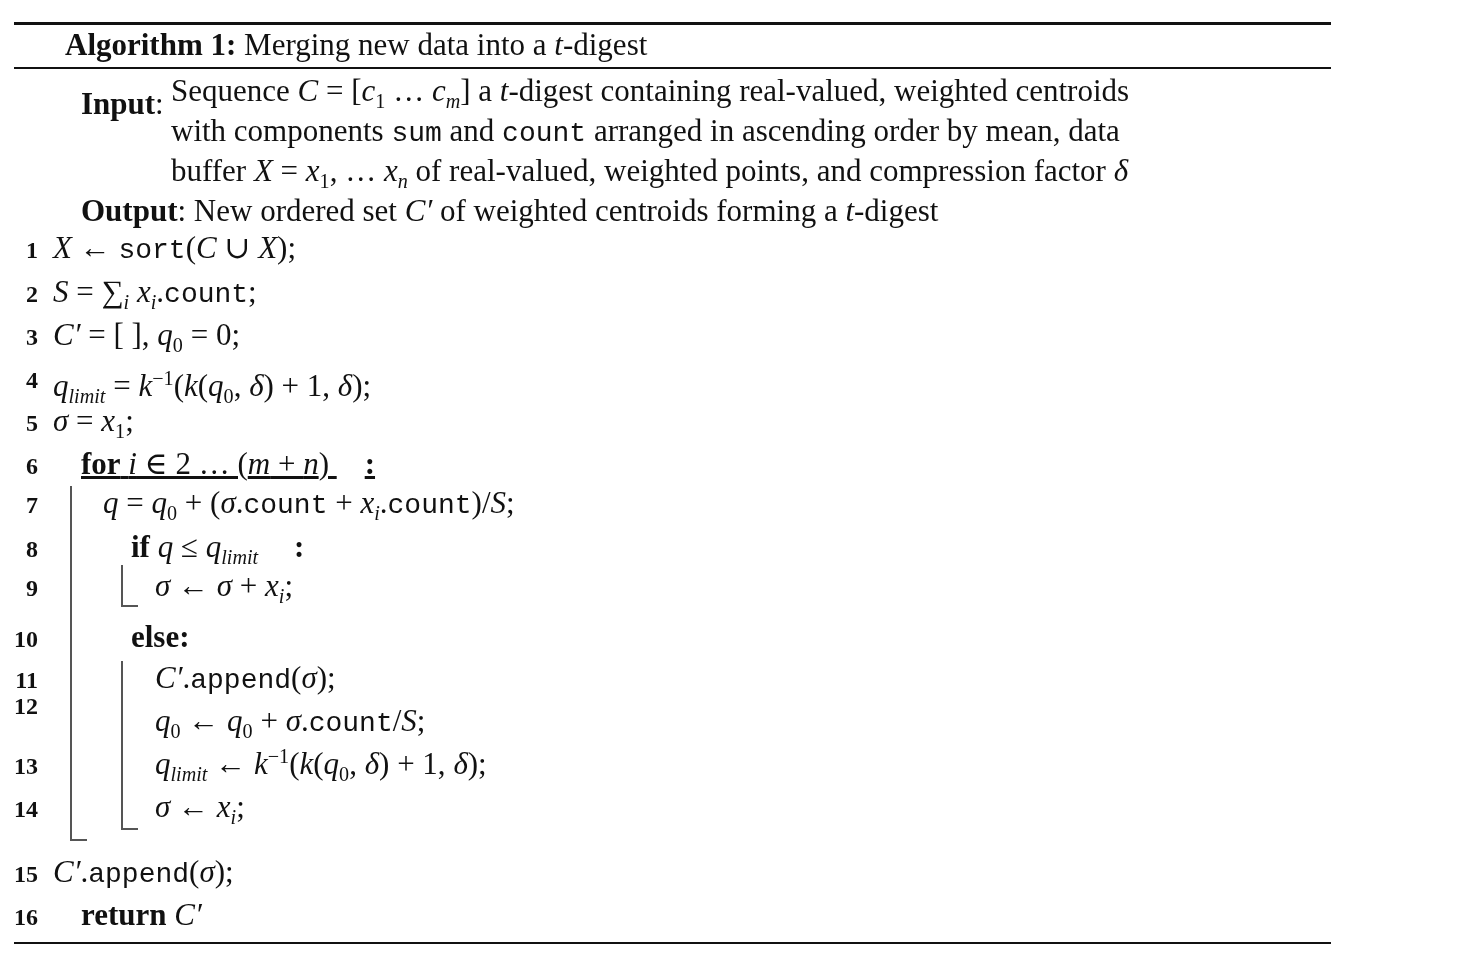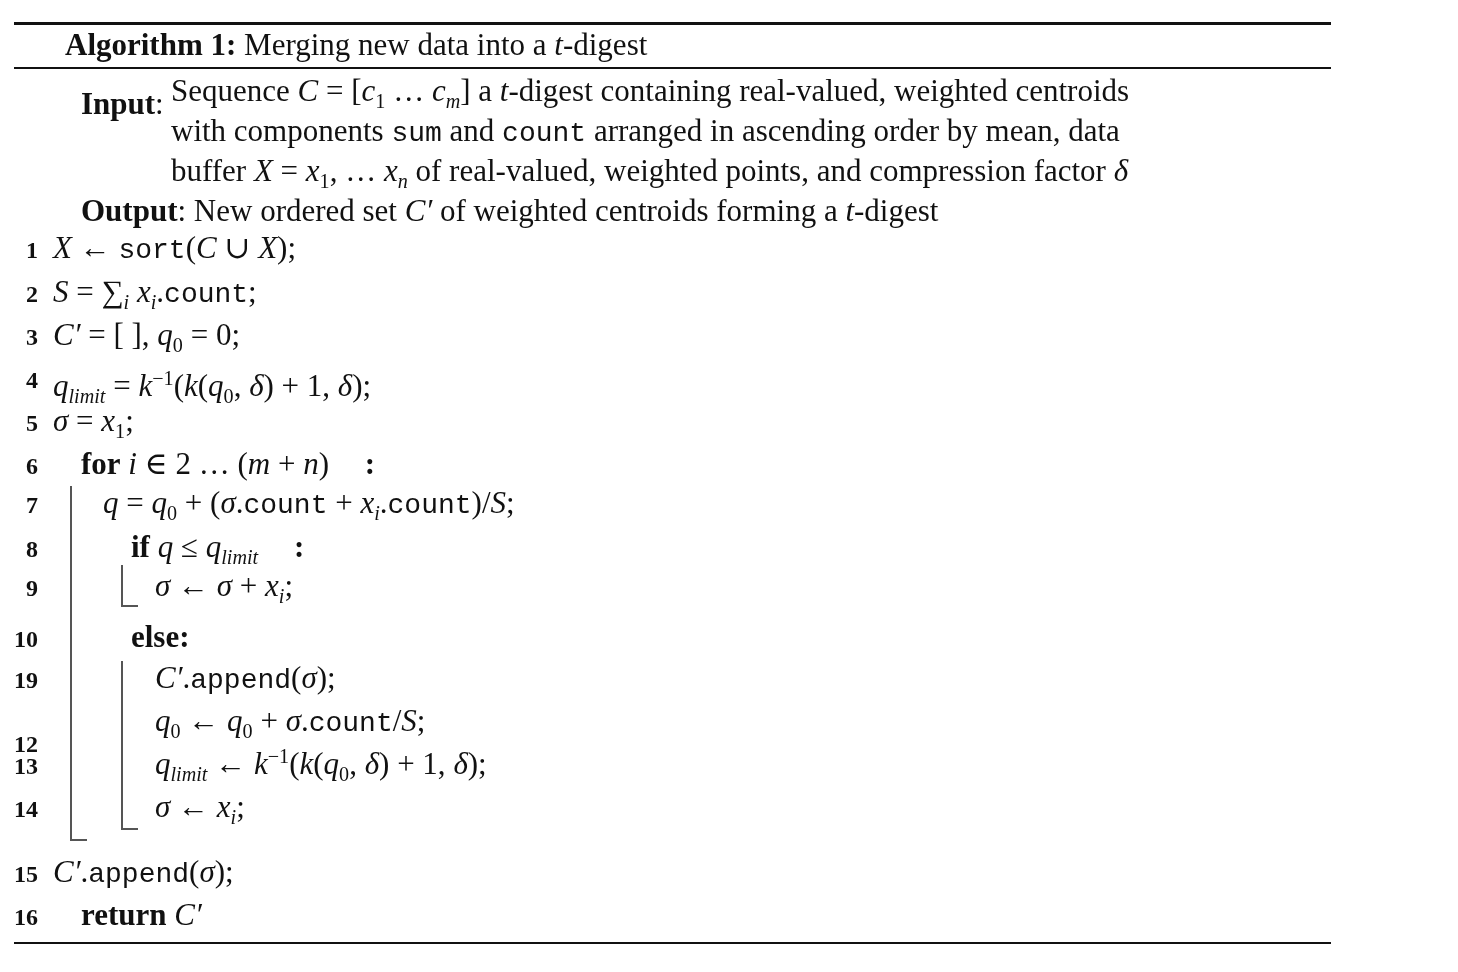--- a/index.html
+++ b/index.html
@@ -39,33 +39,33 @@
 <div class="ln" style="left:0;top:232px;">1</div>
 <div class="ln" style="left:0;top:276px;">2</div>
 <div class="ln" style="left:0;top:319px;">3</div>
 <div class="ln" style="left:0;top:362px;">4</div>
 <div class="ln" style="left:0;top:405px;">5</div>
 <div class="ln" style="left:0;top:448px;">6</div>
 <div class="ln" style="left:0;top:487px;">7</div>
 <div class="ln" style="left:0;top:531px;">8</div>
 <div class="ln" style="left:0;top:570px;">9</div>
 <div class="ln" style="left:0;top:621px;">10</div>
-<div class="ln" style="left:0;top:662px;">19</div>
-<div class="ln" style="left:0;top:726px;">12</div>
+<div class="ln" style="left:0;top:662px;">11</div>
+<div class="ln" style="left:0;top:688px;">12</div>
 <div class="ln" style="left:0;top:748px;">13</div>
 <div class="ln" style="left:0;top:791px;">14</div>
 <div class="ln" style="left:0;top:856px;">15</div>
 <div class="ln" style="left:0;top:899px;">16</div>
 
 <div class="txt" style="left:53px;top:230px;"><span class="i">X</span> ← <span class="tt">sort</span>(<span class="i">C</span> ∪ <span class="i">X</span>);</div>
 <div class="txt" style="left:53px;top:274px;text-align:right;"><span class="i">S</span> = ∑<sub class="i">i</sub> <span class="i">x<sub>i</sub></span>.<span class="tt">count</span>;</div>
 <div class="txt" style="left:53px;top:317px;"><span class="i">C′</span> = [ ], <span class="i">q</span><sub>0</sub> = 0;</div>
 <div class="txt" style="left:53px;top:368px;"><span class="i">q<sub>limit</sub></span> = <span class="i">k</span><sup>−1</sup>(<span class="i">k</span>(<span class="i">q</span><sub>0</sub>, <span class="i">δ</span>) + 1, <span class="i">δ</span>);</div>
 <div class="txt" style="left:53px;top:403px;"><span class="i">σ</span> = <span class="i">x</span><sub>1</sub>;</div>
-<div class="txt" style="left:53px;top:446px;"><span class="b">for</span> <span class="i">i</span> ∈ 2 … (<span class="i">m</span> + <span class="i">n</span>) <span class="b">:</span></div>
+<div class="txt" style="left:53px;top:446px;text-decoration:underline;"><span class="b">for</span> <span class="i">i</span> ∈ 2 … (<span class="i">m</span> + <span class="i">n</span>) <span class="b">:</span></div>
 <div class="txt" style="left:103px;top:485px;"><span class="i">q</span> = <span class="i">q</span><sub>0</sub> + (<span class="i">σ</span>.<span class="tt">count</span> + <span class="i">x<sub>i</sub></span>.<span class="tt">count</span>)/<span class="i">S</span>;</div>
 <div class="txt" style="left:103px;top:529px;"><span class="b">if</span> <span class="i">q</span> ≤ <span class="i">q<sub>limit</sub></span> <span class="b">:</span></div>
 <div class="txt" style="left:155px;top:568px;"><span class="i">σ</span> ← <span class="i">σ</span> + <span class="i">x<sub>i</sub></span>;</div>
 <div class="txt" style="left:103px;top:619px;"><span class="b">else:</span></div>
 <div class="txt" style="left:155px;top:660px;"><span class="i">C′</span>.<span class="tt">append</span>(<span class="i">σ</span>);</div>
 <div class="txt" style="left:155px;top:703px;"><span class="i">q</span><sub>0</sub> ← <span class="i">q</span><sub>0</sub> + <span class="i">σ</span>.<span class="tt">count</span>/<span class="i">S</span>;</div>
 <div class="txt" style="left:155px;top:746px;"><span class="i">q<sub>limit</sub></span> ← <span class="i">k</span><sup>−1</sup>(<span class="i">k</span>(<span class="i">q</span><sub>0</sub>, <span class="i">δ</span>) + 1, <span class="i">δ</span>);</div>
 <div class="txt" style="left:155px;top:789px;"><span class="i">σ</span> ← <span class="i">x<sub>i</sub></span>;</div>
 <div class="txt" style="left:53px;top:854px;"><span class="i">C′</span>.<span class="tt">append</span>(<span class="i">σ</span>);</div>
 <div class="txt" style="left:53px;top:897px;"><span class="b">return</span> <span class="i">C′</span></div>

